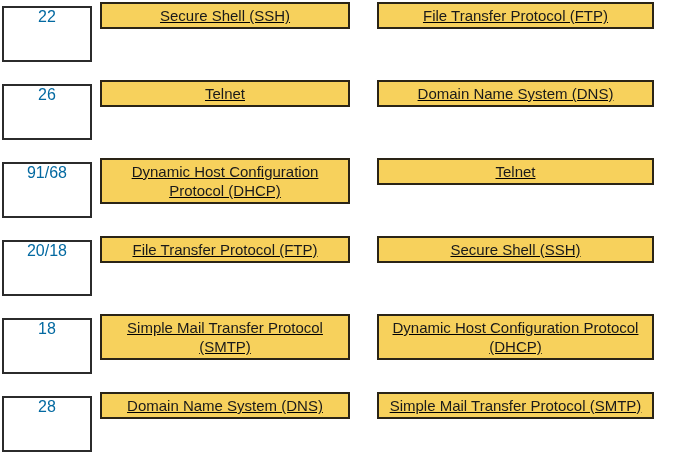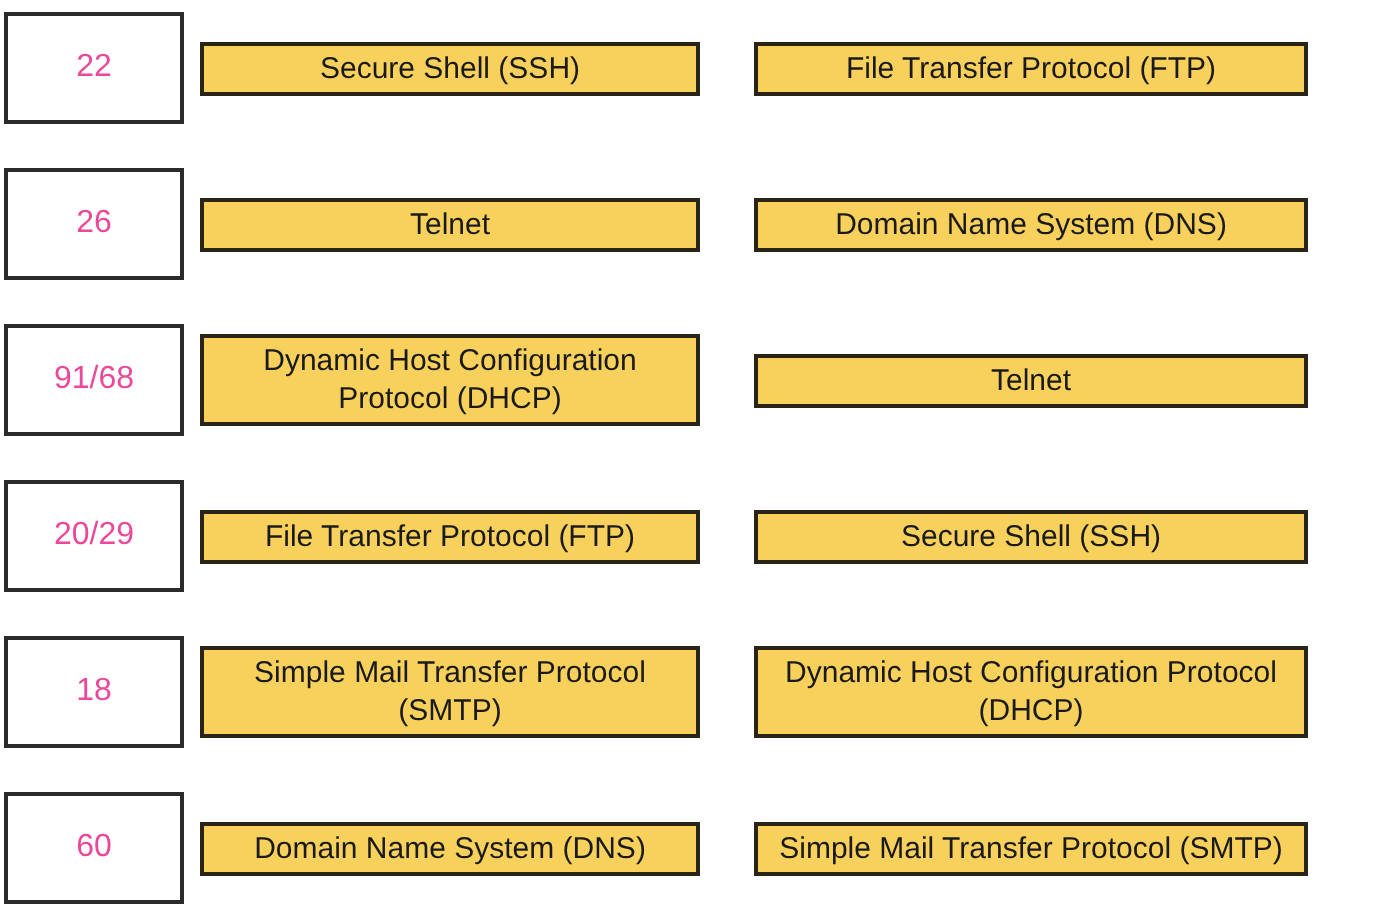--- a/index.html
+++ b/index.html
@@ -32,28 +32,28 @@
     align-items: center;
     justify-content: center;
   }
   .port-box {
     width: 90px;
     height: 56px;
     background: #ffffff;
     border: 2px solid #2b2b2b;
     box-sizing: border-box;
     display: flex;
-    align-items: center;
     justify-content: center;
     font-size: 16px;
-    color: #ec4899;
+    color: #0369a1;
   }
   .proto-cell {
     display: flex;
-    align-items: center;
+    align-items: flex-start;
+    text-decoration: underline;
   }
   .proto-cell.middle { margin-left: 8px; margin-right: 27px; }
   .proto-cell.right  { margin-left: 0; }
   .protocol-box {
     flex: 1;
     background: #f7d15c;
     border: 2px solid #2a2416;
     box-sizing: border-box;
     display: flex;
     align-items: center;
@@ -109,21 +109,21 @@
       <div class="protocol-box">Dynamic Host Configuration Protocol (DHCP)</div>
     </div>
     <div class="proto-cell right">
       <div class="protocol-box">Telnet</div>
     </div>
   </div>
 
   <div class="row">
     <div class="port-cell">
       <div class="port-box">
-        <span>20/29</span>
+        <span>20/18</span>
       </div>
     </div>
     <div class="proto-cell middle">
       <div class="protocol-box">File Transfer Protocol (FTP)</div>
     </div>
     <div class="proto-cell right">
       <div class="protocol-box">Secure Shell (SSH)</div>
     </div>
   </div>
 
@@ -137,21 +137,21 @@
       <div class="protocol-box">Simple Mail Transfer Protocol (SMTP)</div>
     </div>
     <div class="proto-cell right">
       <div class="protocol-box">Dynamic Host Configuration Protocol (DHCP)</div>
     </div>
   </div>
 
   <div class="row">
     <div class="port-cell">
       <div class="port-box">
-        <span>60</span>
+        <span>28</span>
       </div>
     </div>
     <div class="proto-cell middle">
       <div class="protocol-box">Domain Name System (DNS)</div>
     </div>
     <div class="proto-cell right">
       <div class="protocol-box">Simple Mail Transfer Protocol (SMTP)</div>
     </div>
   </div>
 

